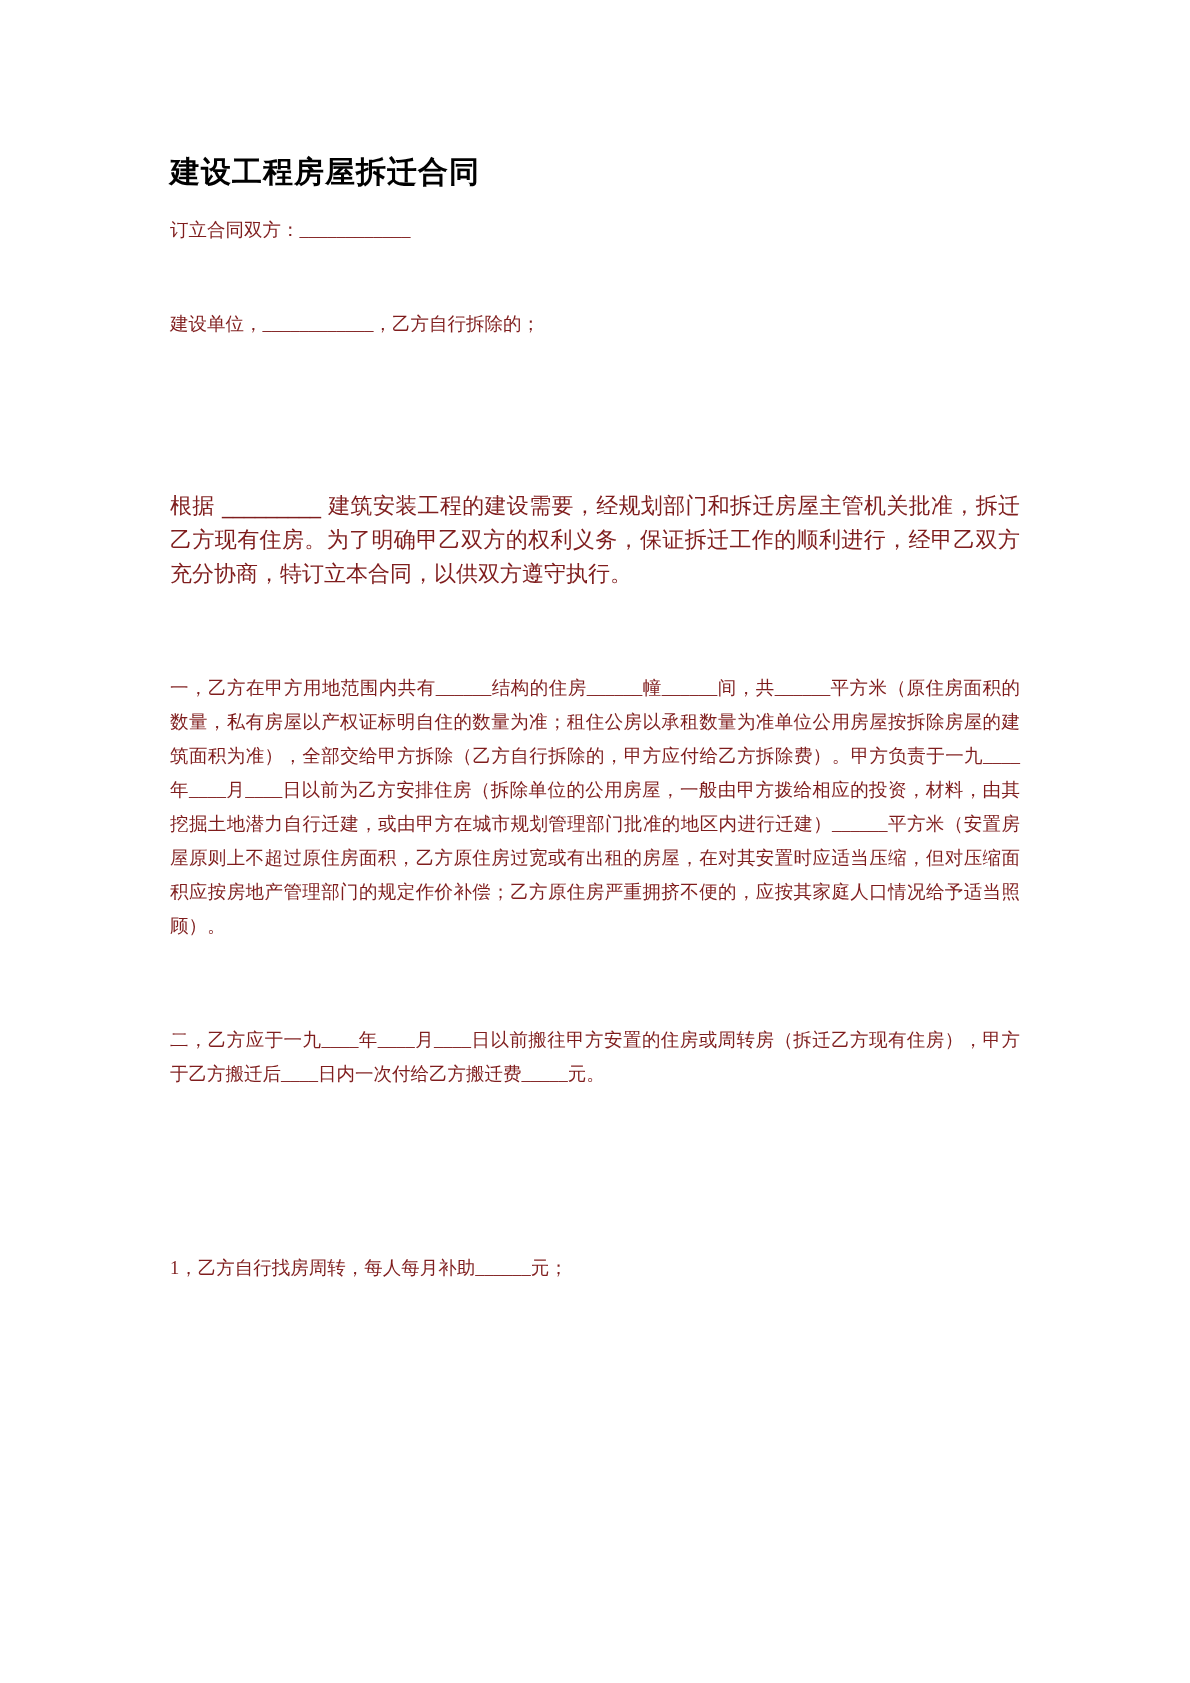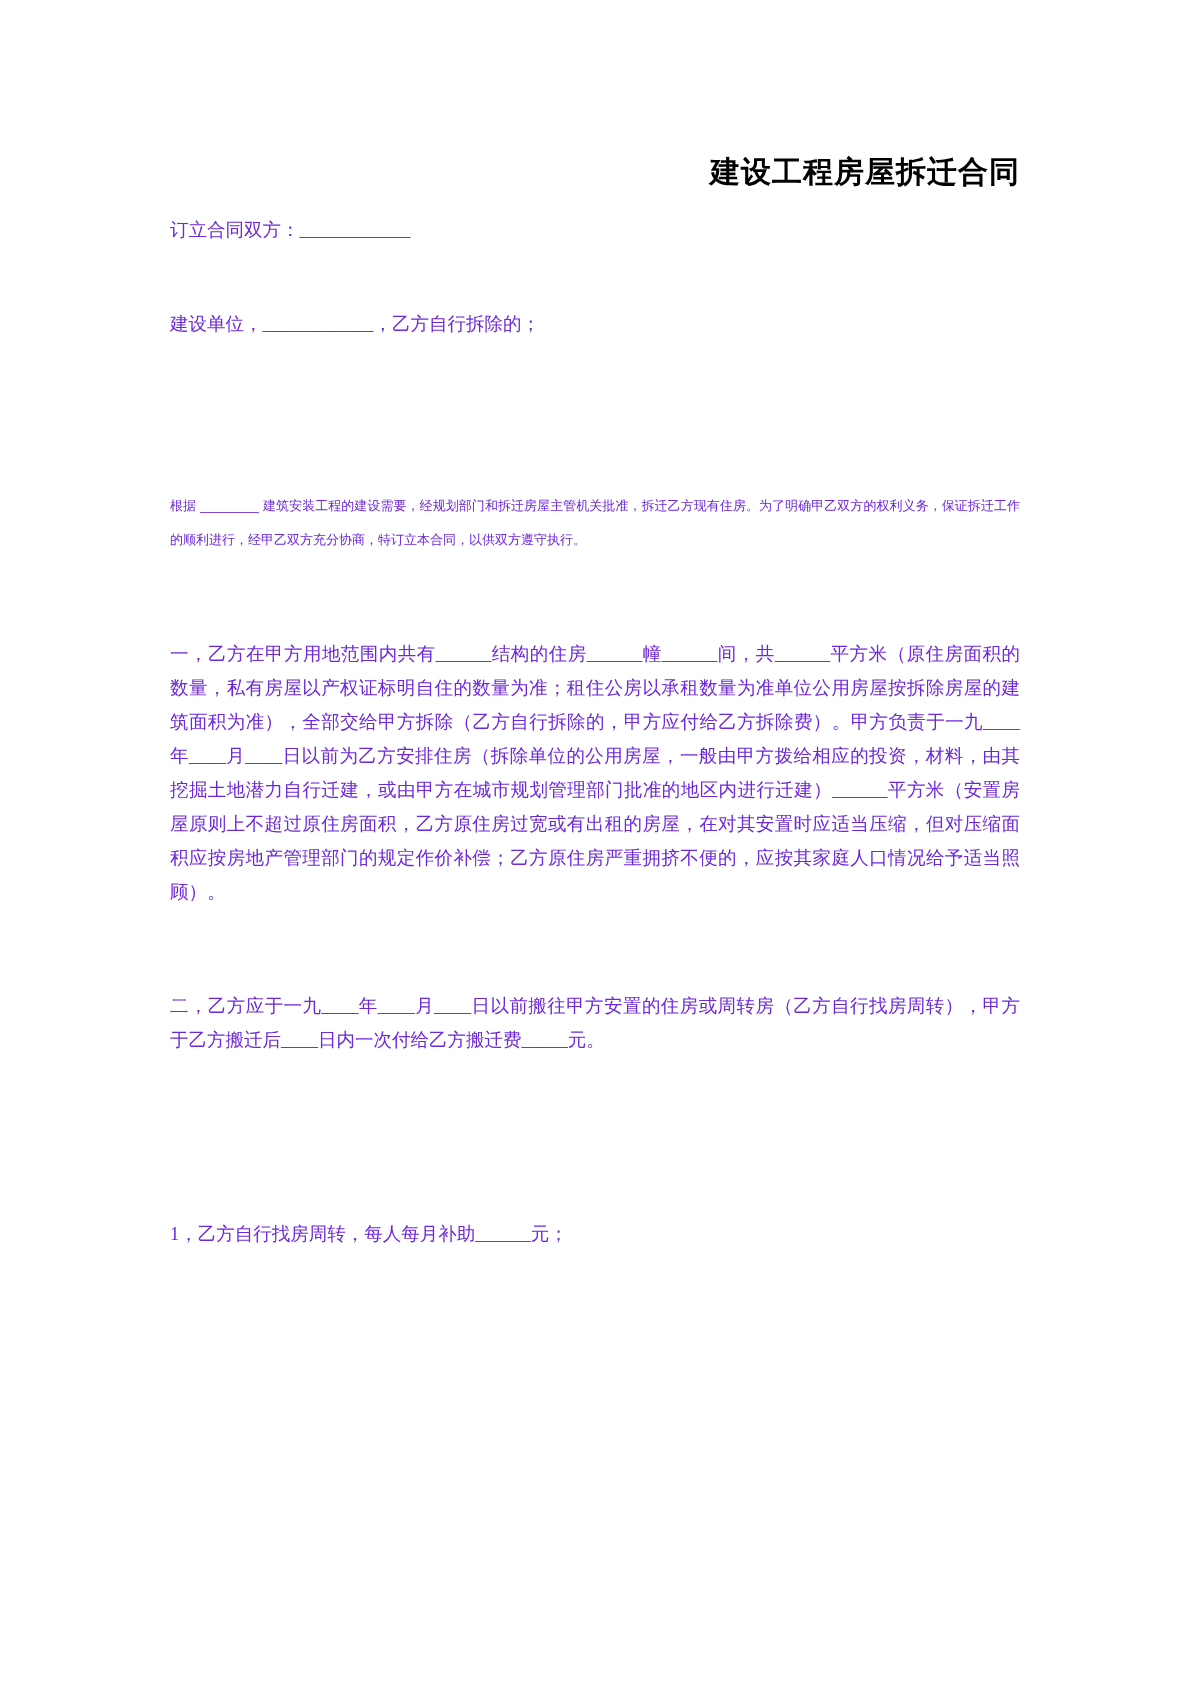--- a/index.html
+++ b/index.html
@@ -16,42 +16,42 @@
   }
   .page {
     position: relative;
     width: 1190px;
     height: 1683px;
     box-sizing: border-box;
     padding: 0 170px;
     background: #ffffff;
   }
   .doc-title {
-    text-align: right;
+    text-align: left;
     font-family: "DejaVu Sans", "Liberation Sans", sans-serif;
     font-weight: bold;
     font-size: 30px;
     letter-spacing: 1px;
     line-height: 1.3;
     margin: 0;
     padding-top: 152px;
     color: #000000;
   }
   .para {
     font-size: 18.5px;
     line-height: 34px;
     text-align: justify;
     text-justify: inter-ideograph;
     margin: 0;
-    color: #6d28d9;
+    color: #7f1d1d;
     font-family: "Liberation Serif", "DejaVu Serif", serif;
   }
   .para.sans {
     font-family: "DejaVu Sans", "Liberation Sans", sans-serif;
-    font-size: 13px;
+    font-size: 22px;
   }
   .sp-title-gap   { height: 22px; }
   .sp-med         { height: 60px; }
   .sp-lg          { height: 76px; }
   .sp-xl          { height: 72px; }
   .sp-xxl         { height: 80px; }
 </style>
 </head>
 <body>
 
@@ -73,21 +73,21 @@
   <div class="sp-xl"></div>
 
   <p class="para sans">根据 _________ 建筑安装工程的建设需要，经规划部门和拆迁房屋主管机关批准，拆迁乙方现有住房。为了明确甲乙双方的权利义务，保证拆迁工作的顺利进行，经甲乙双方充分协商，特订立本合同，以供双方遵守执行。</p>
 
   <div class="sp-xxl"></div>
 
   <p class="para">一，乙方在甲方用地范围内共有______结构的住房______幢______间，共______平方米（原住房面积的数量，私有房屋以产权证标明自住的数量为准；租住公房以承租数量为准单位公用房屋按拆除房屋的建筑面积为准），全部交给甲方拆除（乙方自行拆除的，甲方应付给乙方拆除费）。甲方负责于一九____年____月____日以前为乙方安排住房（拆除单位的公用房屋，一般由甲方拨给相应的投资，材料，由其挖掘土地潜力自行迁建，或由甲方在城市规划管理部门批准的地区内进行迁建）______平方米（安置房屋原则上不超过原住房面积，乙方原住房过宽或有出租的房屋，在对其安置时应适当压缩，但对压缩面积应按房地产管理部门的规定作价补偿；乙方原住房严重拥挤不便的，应按其家庭人口情况给予适当照顾）。</p>
 
   <div class="sp-xxl"></div>
 
-  <p class="para">二，乙方应于一九____年____月____日以前搬往甲方安置的住房或周转房（乙方自行找房周转），甲方于乙方搬迁后____日内一次付给乙方搬迁费_____元。</p>
+  <p class="para">二，乙方应于一九____年____月____日以前搬往甲方安置的住房或周转房（拆迁乙方现有住房），甲方于乙方搬迁后____日内一次付给乙方搬迁费_____元。</p>
 
   <div class="sp-xxl"></div>
 
 
   <div class="sp-xxl"></div>
 
   <p class="para">1，乙方自行找房周转，每人每月补助______元；</p>
 
 </div>
 

